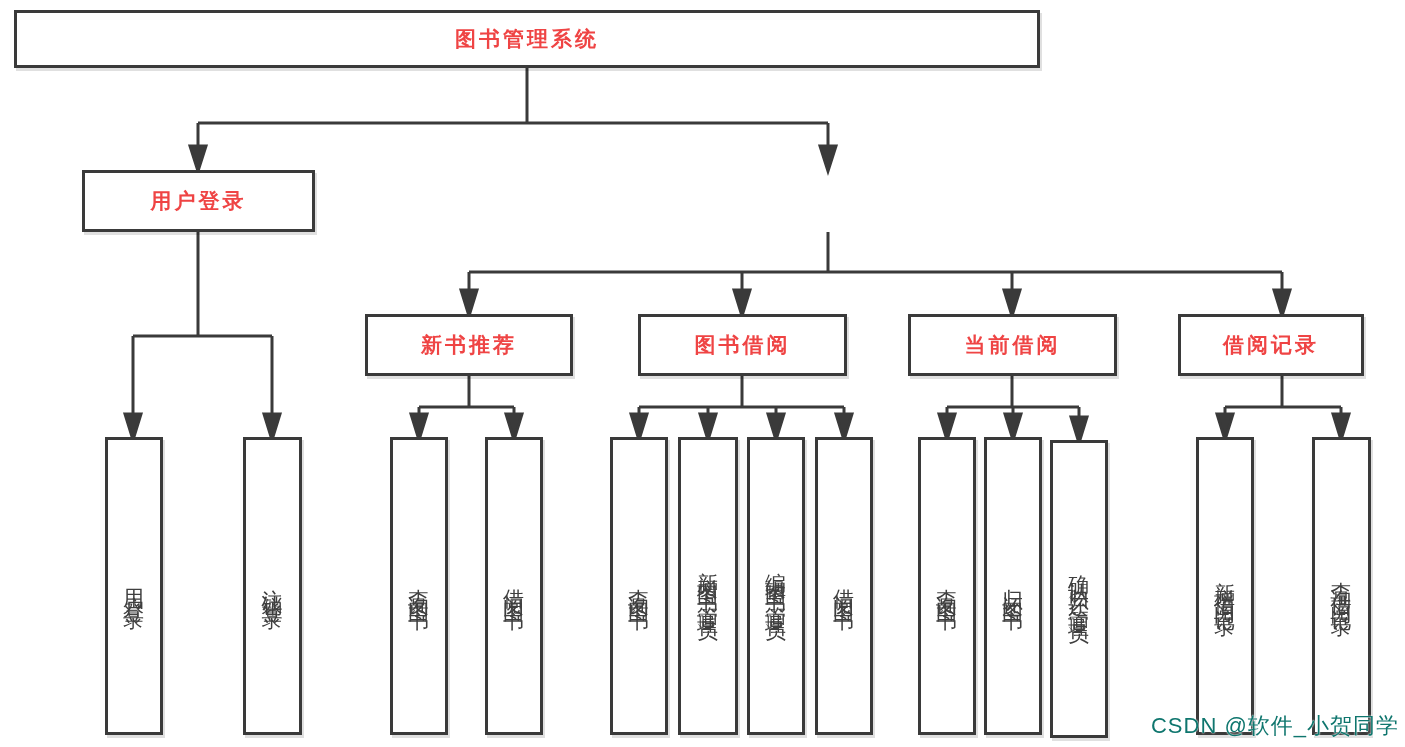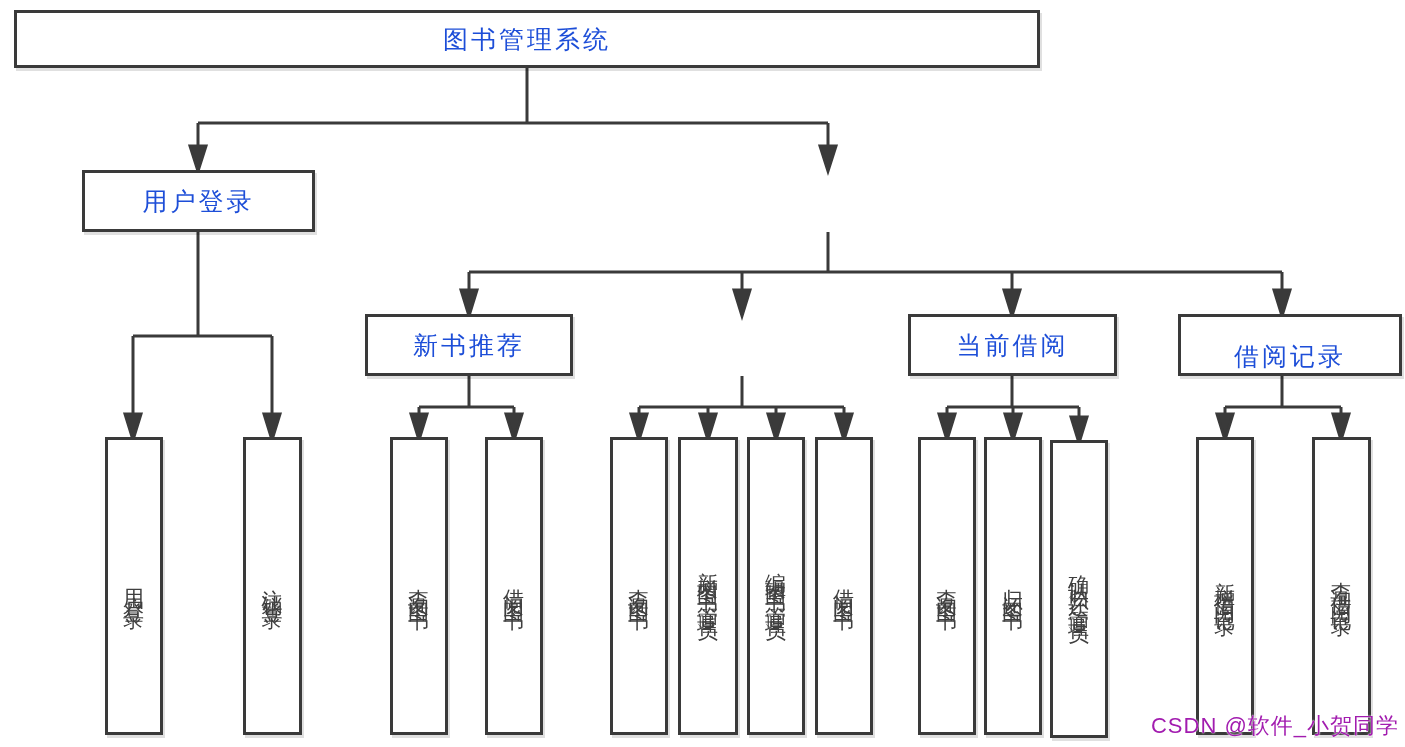--- a/index.html
+++ b/index.html
@@ -26,42 +26,43 @@
     box-sizing: border-box;
     border: 3px solid #3a3a3a;
     background: #ffffff;
     display: flex;
     align-items: center;
     justify-content: center;
     box-shadow: 2px 3px 0 rgba(0,0,0,0.12);
     z-index: 2;
   }
   .node .hlabel {
-    color: #1d4ed8;
-    font-size: 25px;
+    color: #ef4444;
+    font-size: 21px;
     letter-spacing: 3px;
     white-space: nowrap;
+    font-weight: bold;
   }
   .leaf .vlabel {
     writing-mode: vertical-rl;
     text-orientation: mixed;
     color: #3f3f3f;
     font-size: 21px;
     letter-spacing: 7px;
     line-height: 1;
     white-space: nowrap;
   }
   
   .root-box       { left: 14px;   top: 10px;  width: 1026px; height: 58px; }
   .user-login-box { left: 82px;   top: 170px; width: 233px;  height: 62px; }
   .book-mgmt-box  { left: 712px;  top: 170px; width: 233px;  height: 62px; }
   .new-book-box   { left: 365px;  top: 314px; width: 208px;  height: 62px; }
   .book-borrow-box{ left: 638px;  top: 314px; width: 209px;  height: 62px; }
   .cur-borrow-box { left: 908px;  top: 314px; width: 209px;  height: 62px; align-items: center; }
-  .rec-box        { left: 1178px; top: 314px; width: 224px;  height: 62px; align-items: flex-end; }
+  .rec-box        { left: 1178px; top: 314px; width: 186px;  height: 62px; }
 
   .leaf { top: 437px; height: 298px; }
   .leaf-a1 { left: 105px;  width: 58px; }
   .leaf-a2 { left: 243px;  width: 59px; }
   .leaf-b1 { left: 390px;  width: 58px; }
   .leaf-b2 { left: 485px;  width: 58px; }
   .leaf-c1 { left: 610px;  width: 58px; }
   .leaf-c2 { left: 678px;  width: 60px; }
   .leaf-c3 { left: 747px;  width: 58px; }
   .leaf-c4 { left: 815px;  width: 58px; }
@@ -69,21 +70,21 @@
   .leaf-d2 { left: 984px;  width: 58px; }
   .leaf-d3 { left: 1050px; width: 58px; top: 440px; height: 298px; }
   .leaf-e1 { left: 1196px; width: 58px; }
   .leaf-e2 { left: 1312px; width: 59px; }
 
   #watermark {
     position: absolute;
     right: 6px;
     bottom: 6px;
     font-size: 22px;
-    color: #a21caf;
+    color: #0f766e;
     letter-spacing: 1px;
     text-shadow: 0 0 2px #ffffff, 0 0 1px #ffffff;
     z-index: 5;
     white-space: nowrap;
   }
 </style>
 </head>
 <body>
 
 <div id="stage">
@@ -144,20 +145,23 @@
     <span class="hlabel">图书管理系统</span>
   </div>
 
   <div class="node user-login-box">
     <span class="hlabel">用户登录</span>
   </div>
 
   <div class="node new-book-box">
     <span class="hlabel">新书推荐</span>
   </div>
+  <div class="node book-borrow-box">
+    <span class="hlabel">图书借阅</span>
+  </div>
   <div class="node cur-borrow-box">
     <span class="hlabel">当前借阅</span>
   </div>
   <div class="node rec-box">
     <span class="hlabel">借阅记录</span>
   </div>
 
   <div class="node leaf leaf-a1">
     <span class="vlabel">用户登录</span>
   </div>

